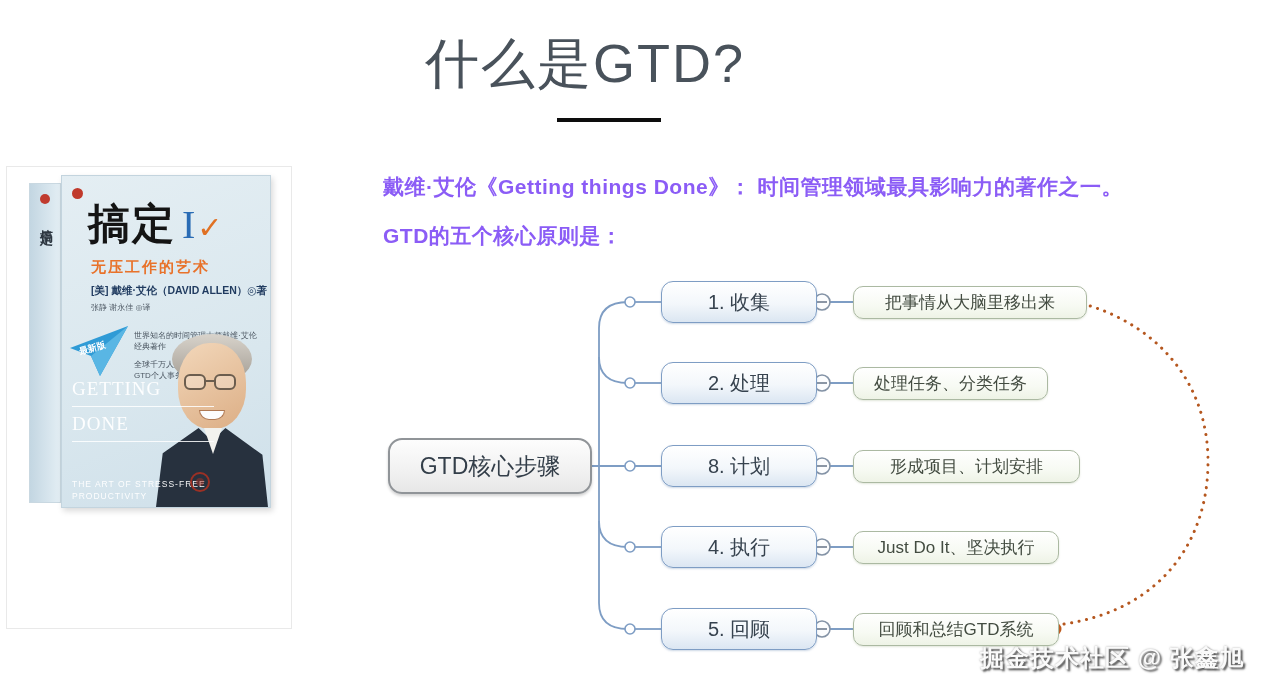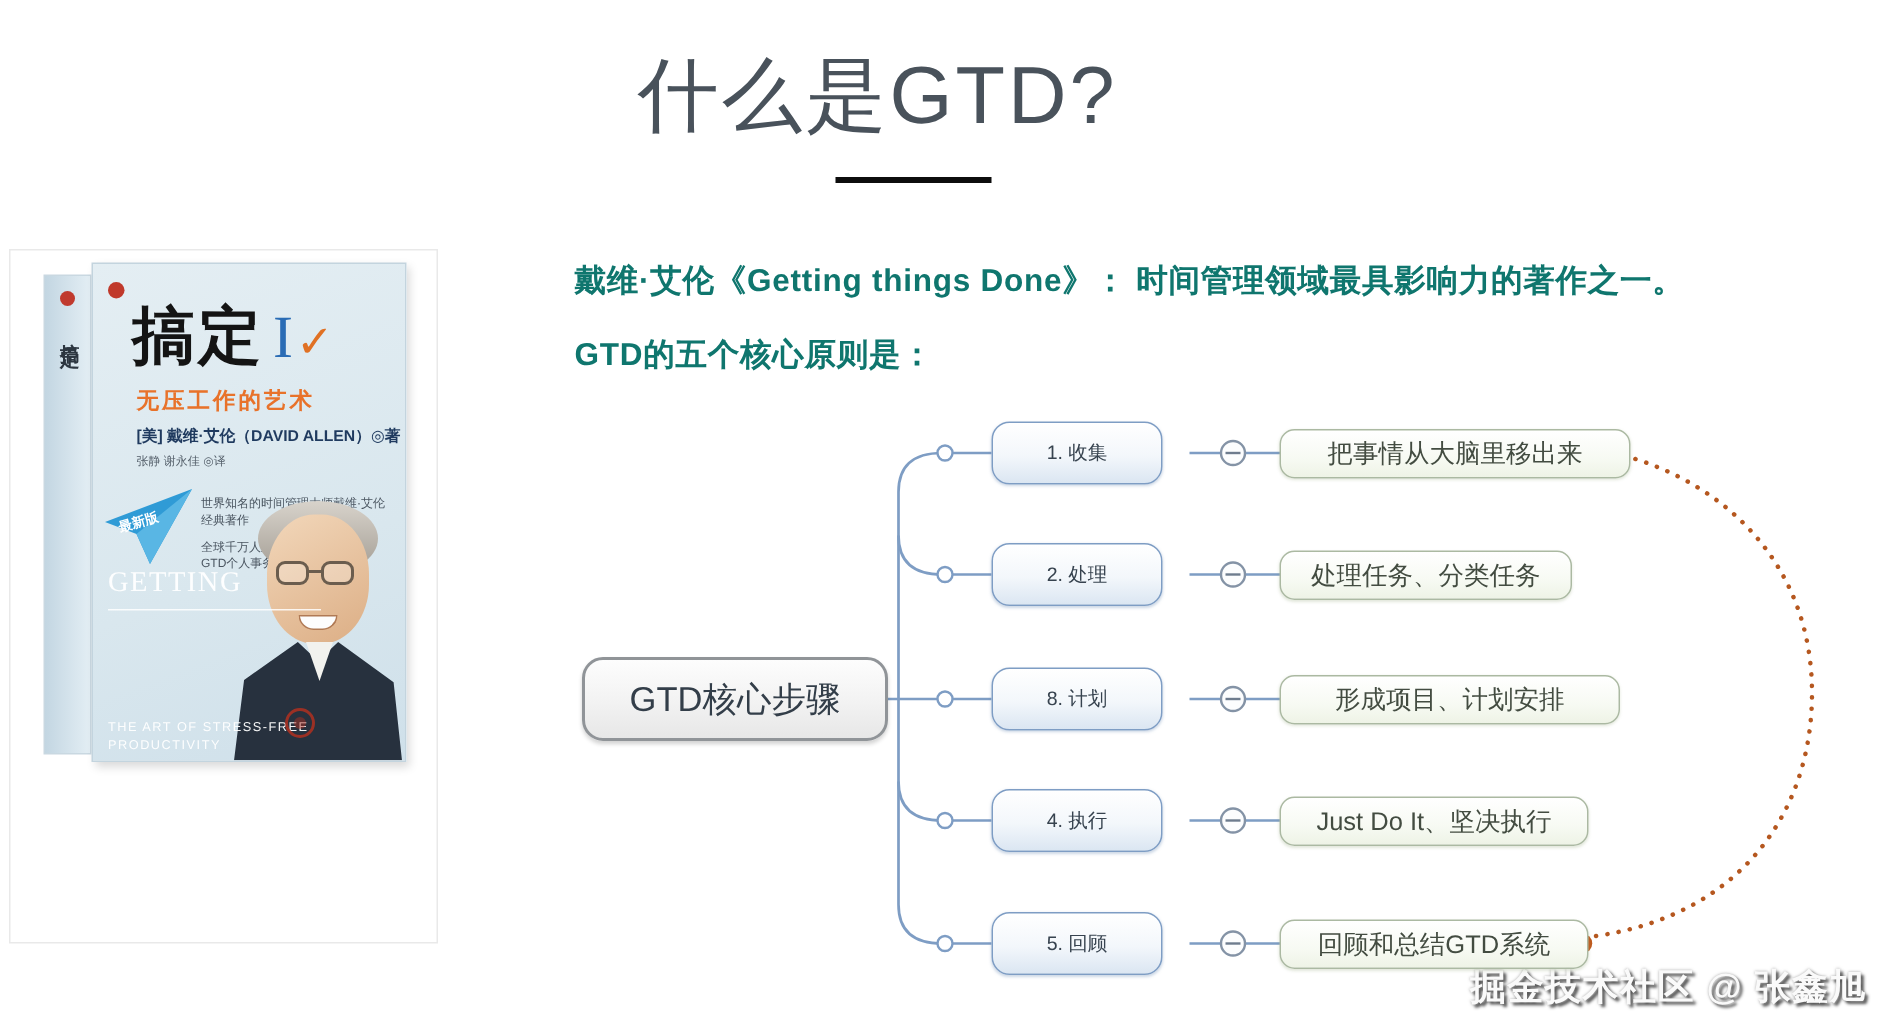--- a/index.html
+++ b/index.html
@@ -13,21 +13,21 @@
     position:absolute;left:340px;top:28px;width:490px;
     text-align:center;font-size:54px;font-weight:400;
     color:#49525b;letter-spacing:2px;white-space:nowrap;
   }
   .title-underline{
     position:absolute;left:557px;top:118px;width:104px;height:4px;background:#0d0d0d;
   }
   
   .intro-line{
     position:absolute;left:383px;font-size:21px;font-weight:bold;
-    color:#0f766e;letter-spacing:.5px;white-space:nowrap;
+    color:#8b5cf6;letter-spacing:.5px;white-space:nowrap;
   }
   .intro-line.l1{top:173px;}
   .intro-line.l2{top:222px;}
   
   .book-figure{
     position:absolute;left:6px;top:166px;width:286px;height:463px;
     background:#fff;border:1px solid #e9e9e9;box-sizing:border-box;
   }
   .book-spine{
     position:absolute;left:22px;top:16px;width:32px;height:320px;
@@ -119,22 +119,22 @@
     position:absolute;z-index:2;display:flex;align-items:center;justify-content:center;
     box-sizing:border-box;white-space:nowrap;
   }
   .mm-root{
     left:388px;top:438px;width:204px;height:56px;border-radius:14px;
     border:2px solid #909498;color:#333e49;font-size:23px;
     background:linear-gradient(180deg,#fdfdfd 0%,#f2f2f2 55%,#e7e7e7 100%);
     box-shadow:0 2px 3px rgba(0,0,0,.18);
   }
   .mm-step{
-    left:661px;width:114px;height:42px;border-radius:12px;
-    border:1.5px solid #7e9dc4;color:#37434f;font-size:13px;
+    left:661px;width:156px;height:42px;border-radius:12px;
+    border:1.5px solid #7e9dc4;color:#37434f;font-size:20px;
     background:linear-gradient(180deg,#ffffff 0%,#f3f7fb 55%,#dbe6f2 100%);
     box-shadow:0 1px 2px rgba(110,140,180,.35);
   }
   .mm-desc{
     left:853px;height:33px;border-radius:10px;
     border:1.5px solid #abb9a2;color:#434c41;font-size:17px;
     background:linear-gradient(180deg,#ffffff 0%,#f7faf3 60%,#eef3e6 100%);
     box-shadow:0 1px 2px rgba(140,160,110,.25);
   }
   
@@ -187,20 +187,21 @@
       <div class="photo-glasses-l"></div>
       <div class="photo-glasses-r"></div>
       <div class="photo-bridge"></div>
       <div class="photo-smile"></div>
       <div class="photo-suit"></div>
       <div class="photo-shirt"></div>
     </div>
 
     <div class="cover-en-title">
       <div class="en-line">GETTING</div>
+      <div class="en-line">DONE</div>
     </div>
     <div class="cover-tagline">
       <div>THE ART OF STRESS-FREE</div>
       <div>PRODUCTIVITY</div>
     </div>
     <div class="seal-icon"></div>
   </div>
 </div>
 
 <svg class="mm-svg" width="1266" height="688" viewBox="0 0 1266 688">

